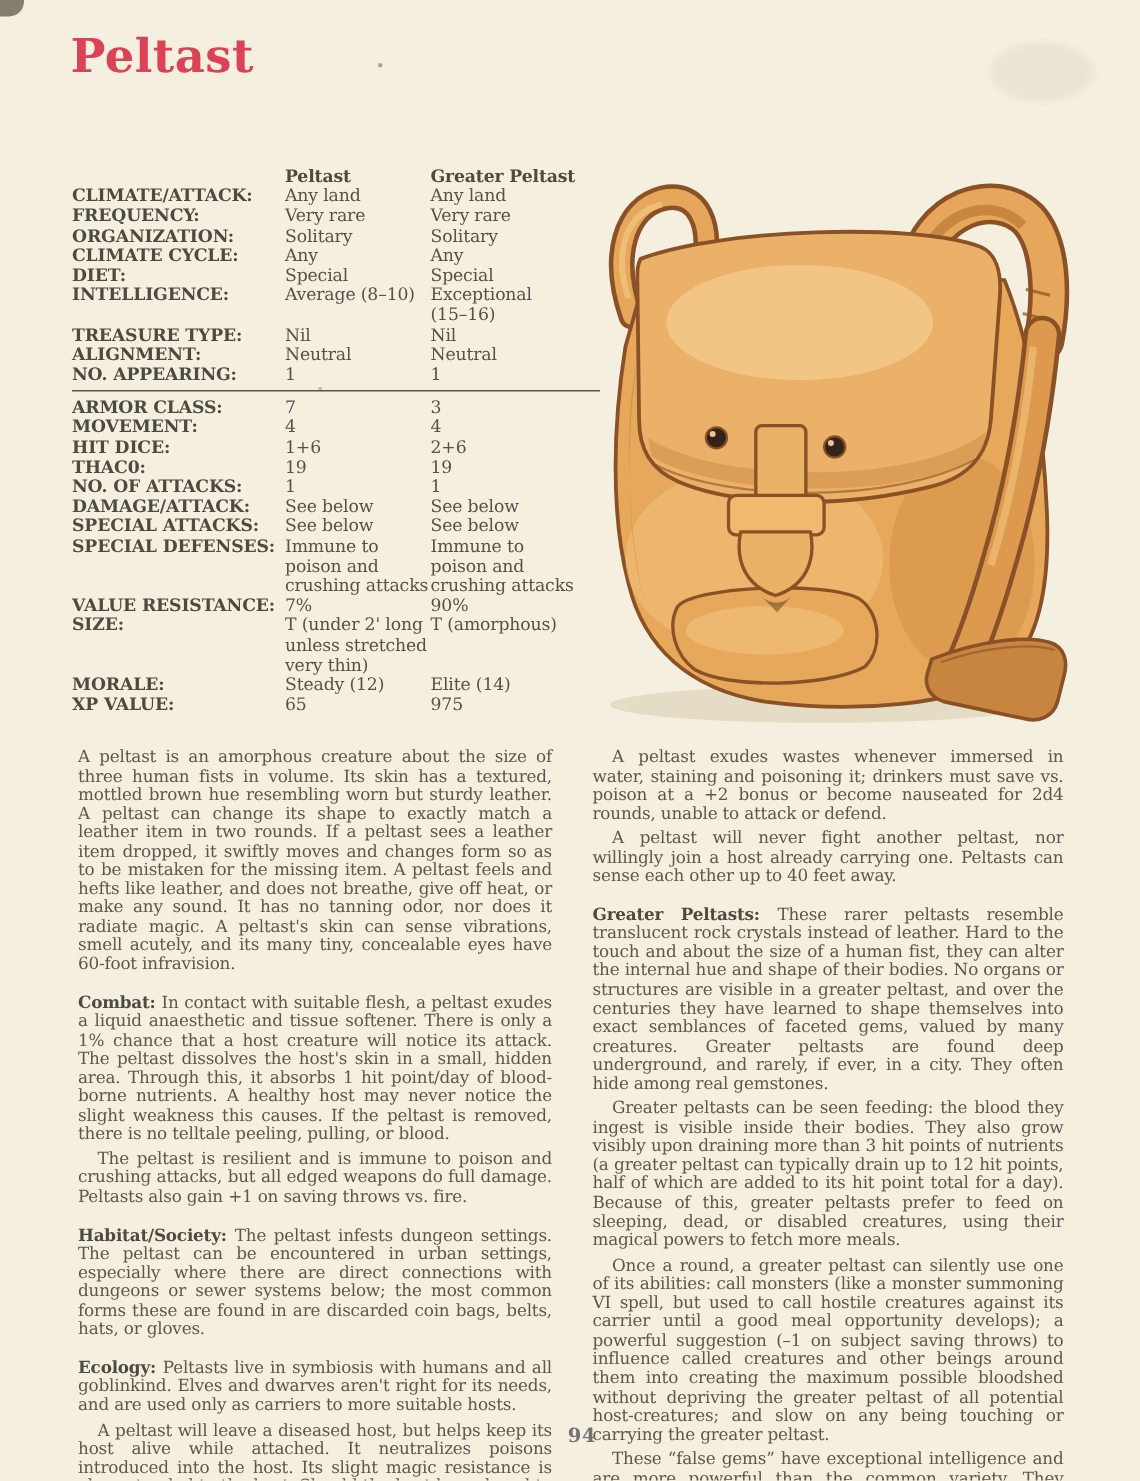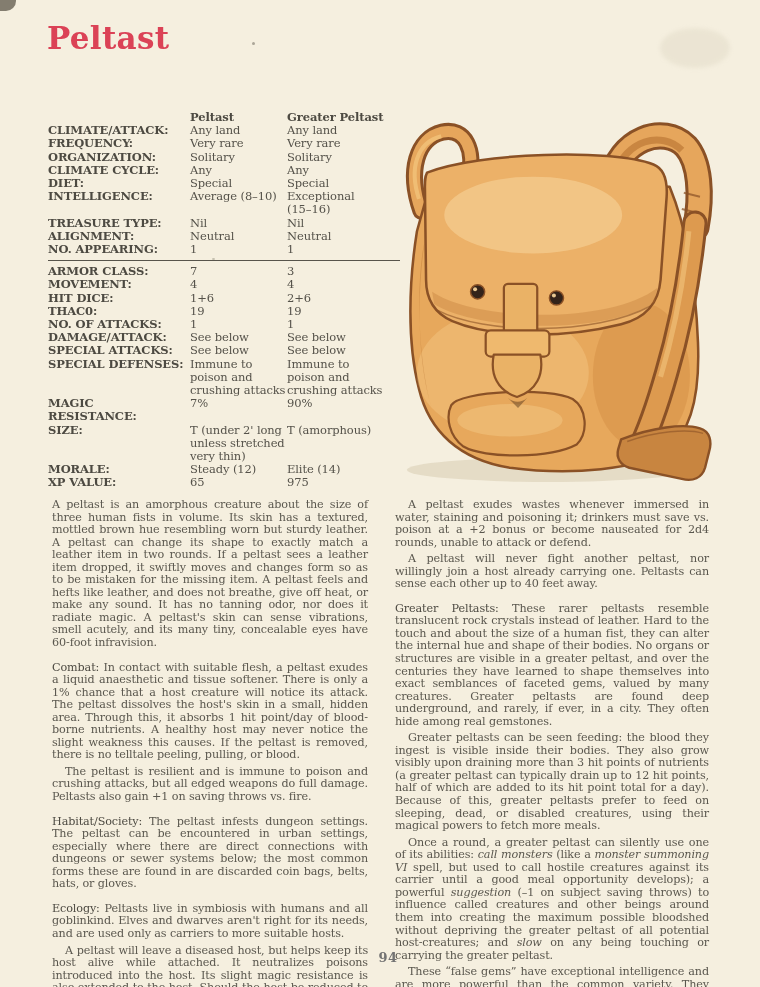--- a/index.html
+++ b/index.html
@@ -29,22 +29,22 @@
   .col{
     position:absolute;top:495px;width:324px;
     font-size:11.2px;line-height:12.55px;letter-spacing:-.12px;
     text-align:justify;color:#5a574e;
   }
   .col.left{left:48px;}
   .col.right{left:391px;width:322px;}
   .col p{margin:4px;}
   .col p.indent{text-indent:13px;}
   .col p.gap{margin-top:12px;}
-  .col .lead{font-weight:normal;color:#4d4a42;}
-  .col .it{font-style:italic;}
+  .col .lead{font-weight:bold;color:#4d4a42;}
+  .col .it{}
   
   .illo{position:absolute;left:396px;top:118px;width:330px;height:372px;margin:0;}
   .illo svg{display:block;width:100%;height:100%;}
   
   .pageno{
     position:absolute;left:16px;right:0;top:950px;text-align:center;
     font-size:13px;font-weight:bold;color:#737373;letter-spacing:.5px;
   }
   
   .corner-artifact{
@@ -161,21 +161,21 @@
         <div class="stat-grid stat-row">
           <span class="lbl">SPECIAL DEFENSES:</span>
           <span class="val">Immune to
 poison and
 crushing attacks</span>
           <span class="val">Immune to
 poison and
 crushing attacks</span>
         </div>
         <div class="stat-grid stat-row">
-          <span class="lbl">MAGIC RESISTANCE:</span>
+          <span class="lbl">VALUE RESISTANCE:</span>
           <span class="val">7%</span>
           <span class="val">90%</span>
         </div>
         <div class="stat-grid stat-row">
           <span class="lbl">SIZE:</span>
           <span class="val">T (under 2' long
 unless stretched
 very thin)</span>
           <span class="val">T (amorphous)</span>
         </div>

